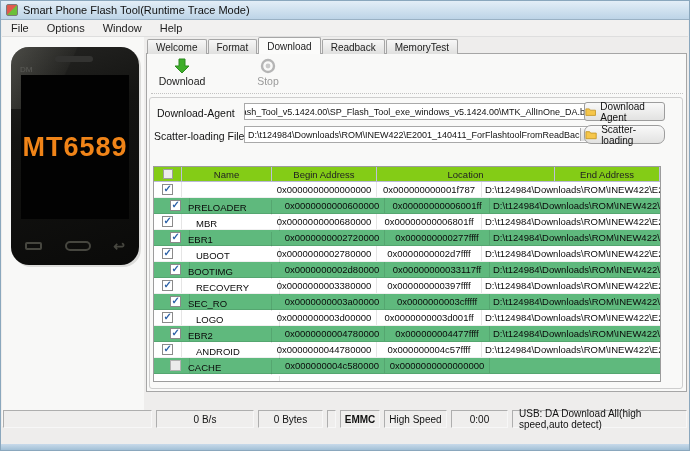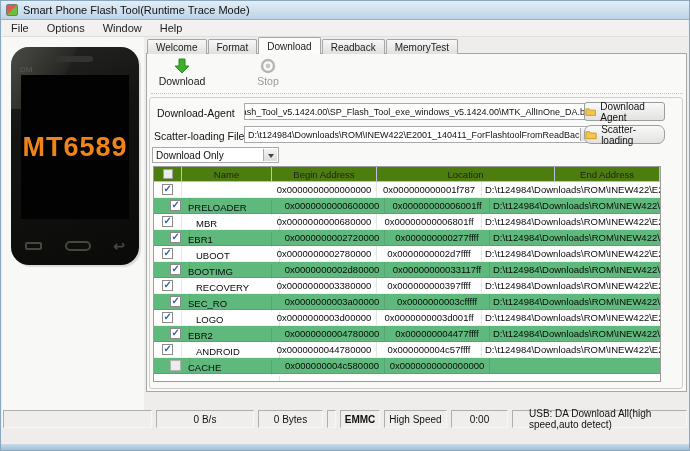--- a/index.html
+++ b/index.html
@@ -70,21 +70,21 @@
     display:flex;align-items:center;justify-content:center;}
   .tri{width:0;height:0;border:3px solid transparent;border-top:4px solid #444;margin-top:4px;}
   .side-btn{position:absolute;left:583px;width:81px;height:19px;
     background:linear-gradient(#f9f9f9,#e2e2e1);border:1px solid #9d9d9d;border-radius:3px;
     font-size:10px;color:#111;display:flex;align-items:center;justify-content:center;gap:4px;}
   .btn-agent{top:101px;}
   .btn-scatter{top:124px;border-radius:7px;}
   
   .table{position:absolute;left:152px;top:165px;width:508px;height:216px;background:#fff;
     border:1px solid #9c9c9c;overflow:hidden;}
-  .thead{display:flex;height:15px;background:#4d7c0f;border-bottom:1px solid #b9b9d6;
+  .thead{display:flex;height:15px;background:#84cc16;border-bottom:1px solid #b9b9d6;
     font-size:9.5px;color:#222;align-items:center;}
   .thead .hc{display:flex;align-items:center;justify-content:center;height:100%;
     border-right:1px solid #bfbfda;}
   .hc-check{width:28px;}
   .hc-name{width:90px;}
   .hc-begin{width:105px;}
   .hc-end{width:105px;}
   .hc-loc{flex:1;border-right:none;}
   .hdr-box{width:10px;height:10px;background:#ececeb;border:1px solid #9f9f9f;}
   .trow{display:flex;height:16px;align-items:center;font-size:9.5px;color:#0a0a0a;
@@ -105,21 +105,21 @@
     font-size:10px;color:#111;}
   .seg{border:1px solid;border-color:#aeaeae #f7f7f7 #f7f7f7 #aeaeae;background:#efeeed;
     display:flex;align-items:center;justify-content:center;}
   .seg-blank1{width:149px;}
   .seg-speed{width:98px;}
   .seg-bytes{width:65px;}
   .seg-blank2{width:9px;}
   .seg-storage{width:40px;font-weight:bold;}
   .seg-usbspeed{width:63px;}
   .seg-time{width:57px;}
-  .seg-usb{flex:1;justify-content:flex-start;padding-left:16px;}
+  .seg-usb{flex:1;justify-content:flex-start;padding-left:6px;}
 </style>
 </head>
 <body>
 
 <div class="window">
 
   <div class="titlebar">
     <div class="app-icon"></div>
     <div class="title-text">Smart Phone Flash Tool(Runtime Trace Mode)</div>
   </div>
@@ -190,26 +190,20 @@
         <span class="tri"></span>
       </span>
   </div>
   <div class="side-btn btn-scatter">
     <svg width="13" height="11" viewBox="0 0 13 11">
       <path d="M1 2.5h4l1 1.5h6v6H1z" fill="#f6c64a" stroke="#c79a2a" stroke-width="1"></path>
     </svg>
     <span>Scatter-loading</span>
   </div>
 
-  <div class="combo cb-mode">
-    <span>Download Only</span>
-    <span class="drop">
-        <span class="tri"></span>
-      </span>
-  </div>
 
   <div class="table">
     <div class="thead">
       <div class="hc hc-check">
           <span class="hdr-box"></span>
         </div>
       <div class="hc hc-name">Name</div>
       <div class="hc hc-begin">Begin Address</div>
       <div class="hc hc-loc">Location</div>
       <div class="hc hc-end">End Address</div>

